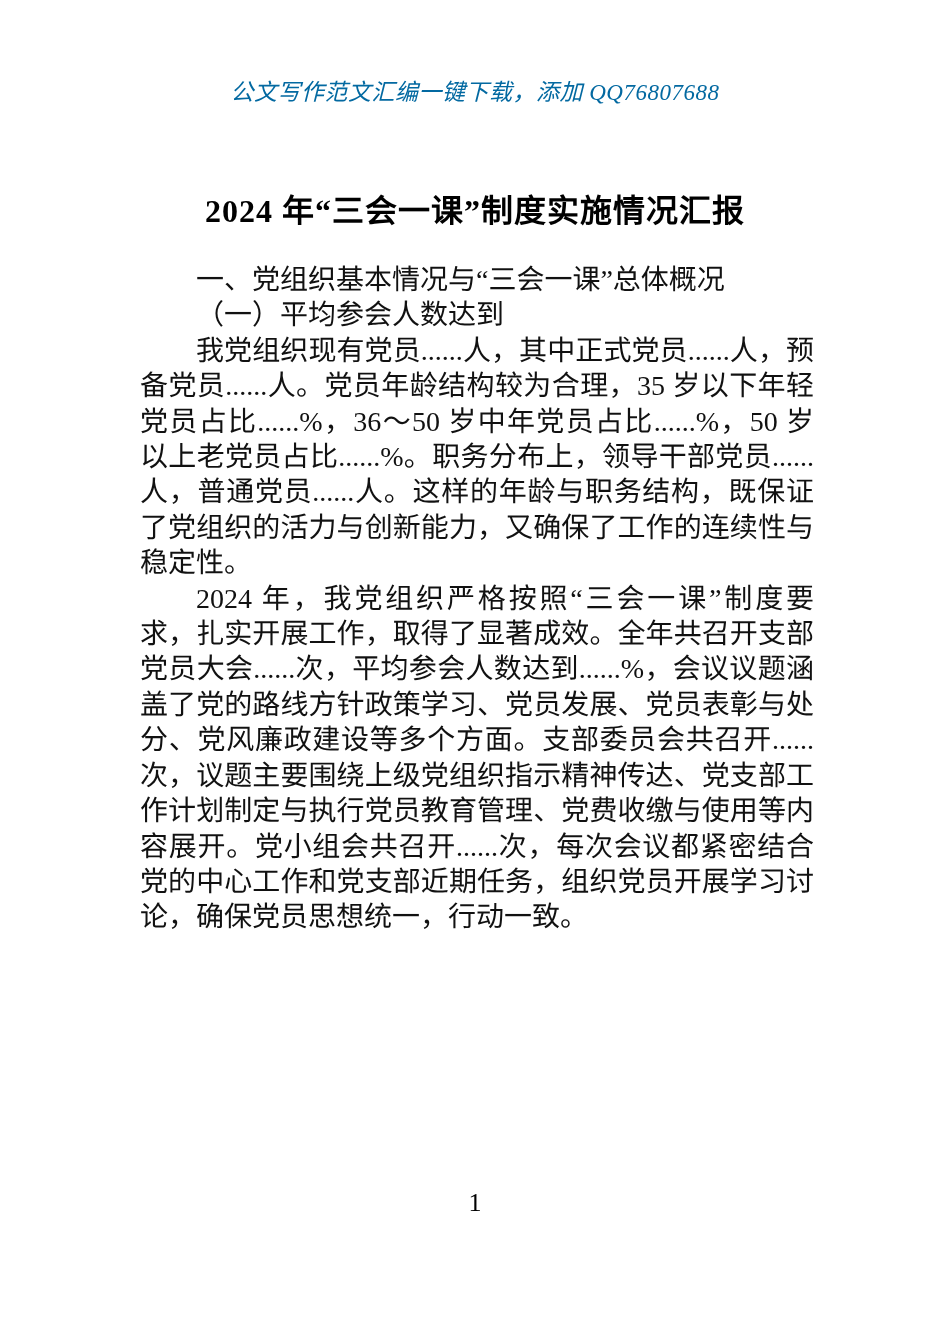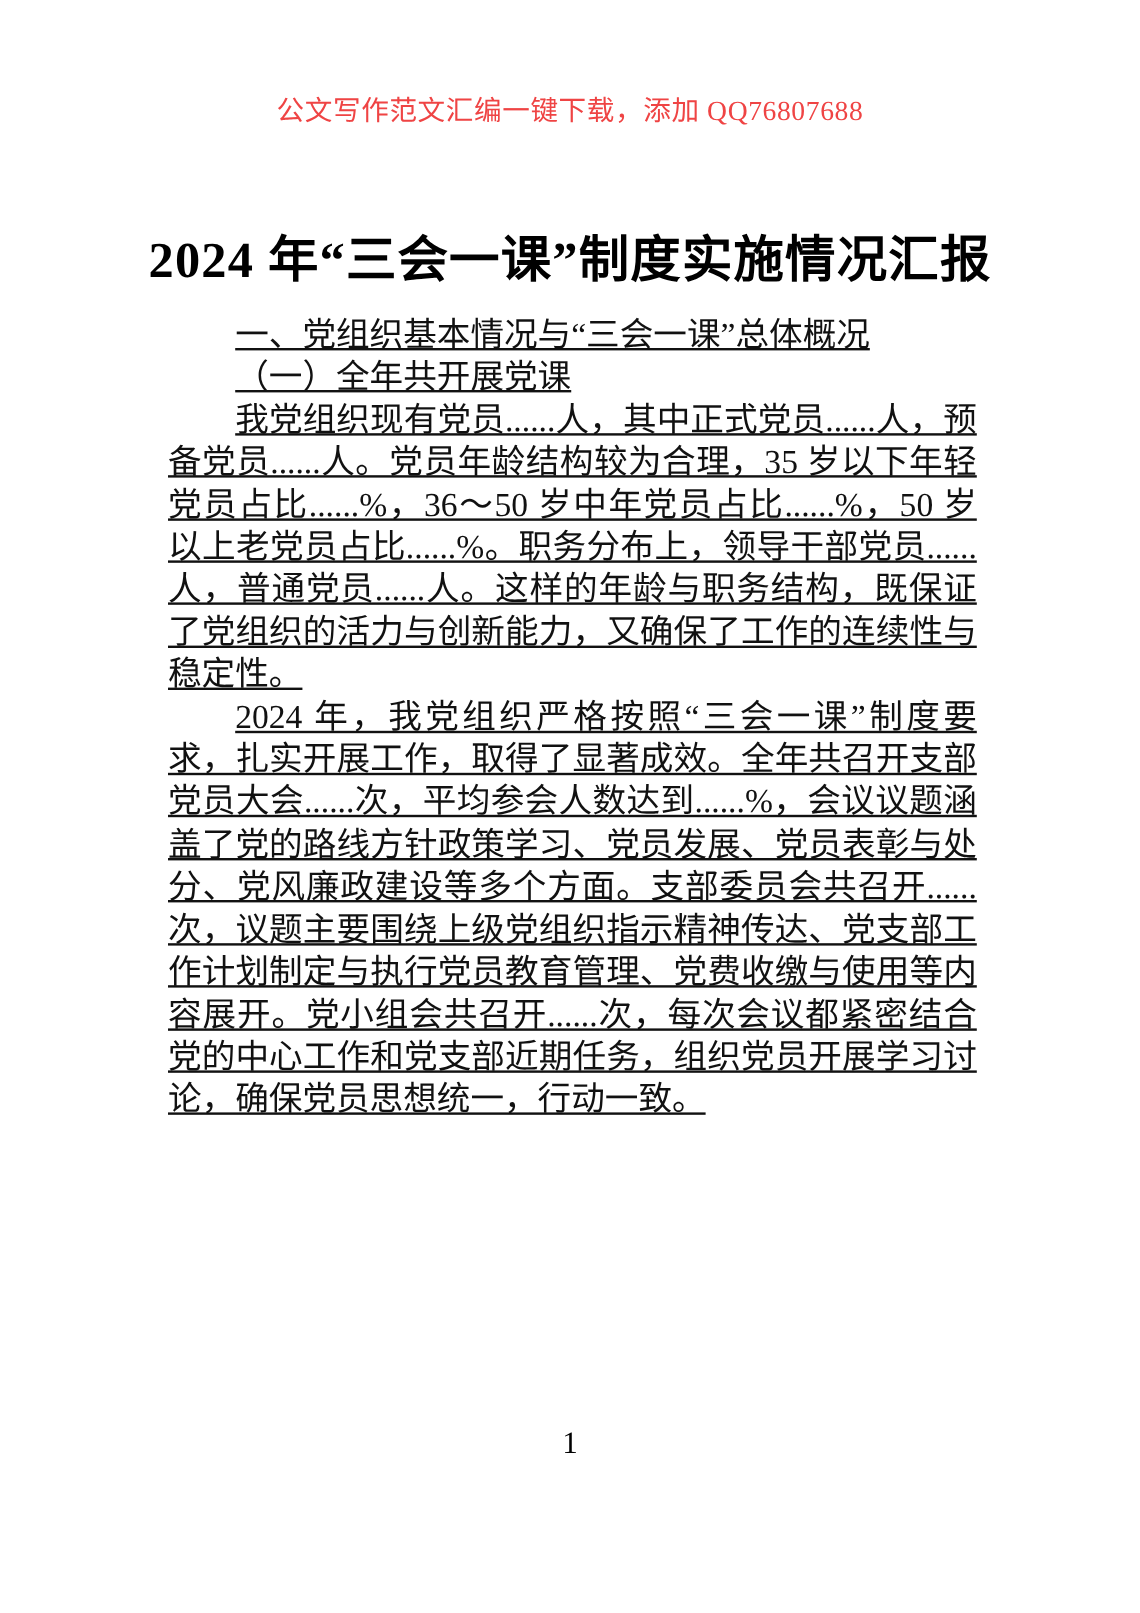--- a/index.html
+++ b/index.html
@@ -27,37 +27,36 @@
     font-size: 23px;
     line-height: 28px;
     letter-spacing: 0.5px;
   }
   .doc-title {
     position: absolute;
     top: 164px;
     left: 0;
     width: 100%;
     text-align: center;
-    font-size: 42px;
+    font-size: 32px;
     line-height: 52px;
     font-weight: 700;
     letter-spacing: 1px;
     color: #000000;
   }
   .doc-body {
     position: absolute;
     top: 262px;
     left: 140px;
     width: 674px;
     font-size: 28px;
     line-height: 35.4px;
     text-align: justify;
     word-break: break-all;
     color: #111111;
-    text-decoration: underline;
   }
   .doc-body p {
     margin: 0;
     padding: 0;
     text-indent: 2em;
   }
   .page-number {
     position: absolute;
     top: 1188px;
     left: 0;
@@ -66,26 +65,26 @@
     font-size: 26px;
     line-height: 30px;
     color: #000000;
   }
 </style>
 </head>
 <body>
 
 <div class="page">
 
-  <div class="promo" style="color: #ef4444;">公文写作范文汇编一键下载，添加 QQ76807688</div>
+  <div class="promo" style="color: #0369a1; font-style: italic;">公文写作范文汇编一键下载，添加 QQ76807688</div>
 
   <h1 class="doc-title">2024 年“三会一课”制度实施情况汇报</h1>
 
   <div class="doc-body">
       <p class="heading">一、党组织基本情况与“三会一课”总体概况</p>
-      <p class="heading">（一）全年共开展党课</p>
+      <p class="heading">（一）平均参会人数达到</p>
       <p class="body">我党组织现有党员......人，其中正式党员......人，预备党员......人。党员年龄结构较为合理，35 岁以下年轻党员占比......%，36～50 岁中年党员占比......%，50 岁以上老党员占比......%。职务分布上，领导干部党员......人，普通党员......人。这样的年龄与职务结构，既保证了党组织的活力与创新能力，又确保了工作的连续性与稳定性。</p>
       <p class="body">2024 年，我党组织严格按照“三会一课”制度要求，扎实开展工作，取得了显著成效。全年共召开支部党员大会......次，平均参会人数达到......%，会议议题涵盖了党的路线方针政策学习、党员发展、党员表彰与处分、党风廉政建设等多个方面。支部委员会共召开......次，议题主要围绕上级党组织指示精神传达、党支部工作计划制定与执行党员教育管理、党费收缴与使用等内容展开。党小组会共召开......次，每次会议都紧密结合党的中心工作和党支部近期任务，组织党员开展学习讨论，确保党员思想统一，行动一致。</p>
     </div>
 
   <div class="page-number">1</div>
 
 </div>
 
 </body></html>

